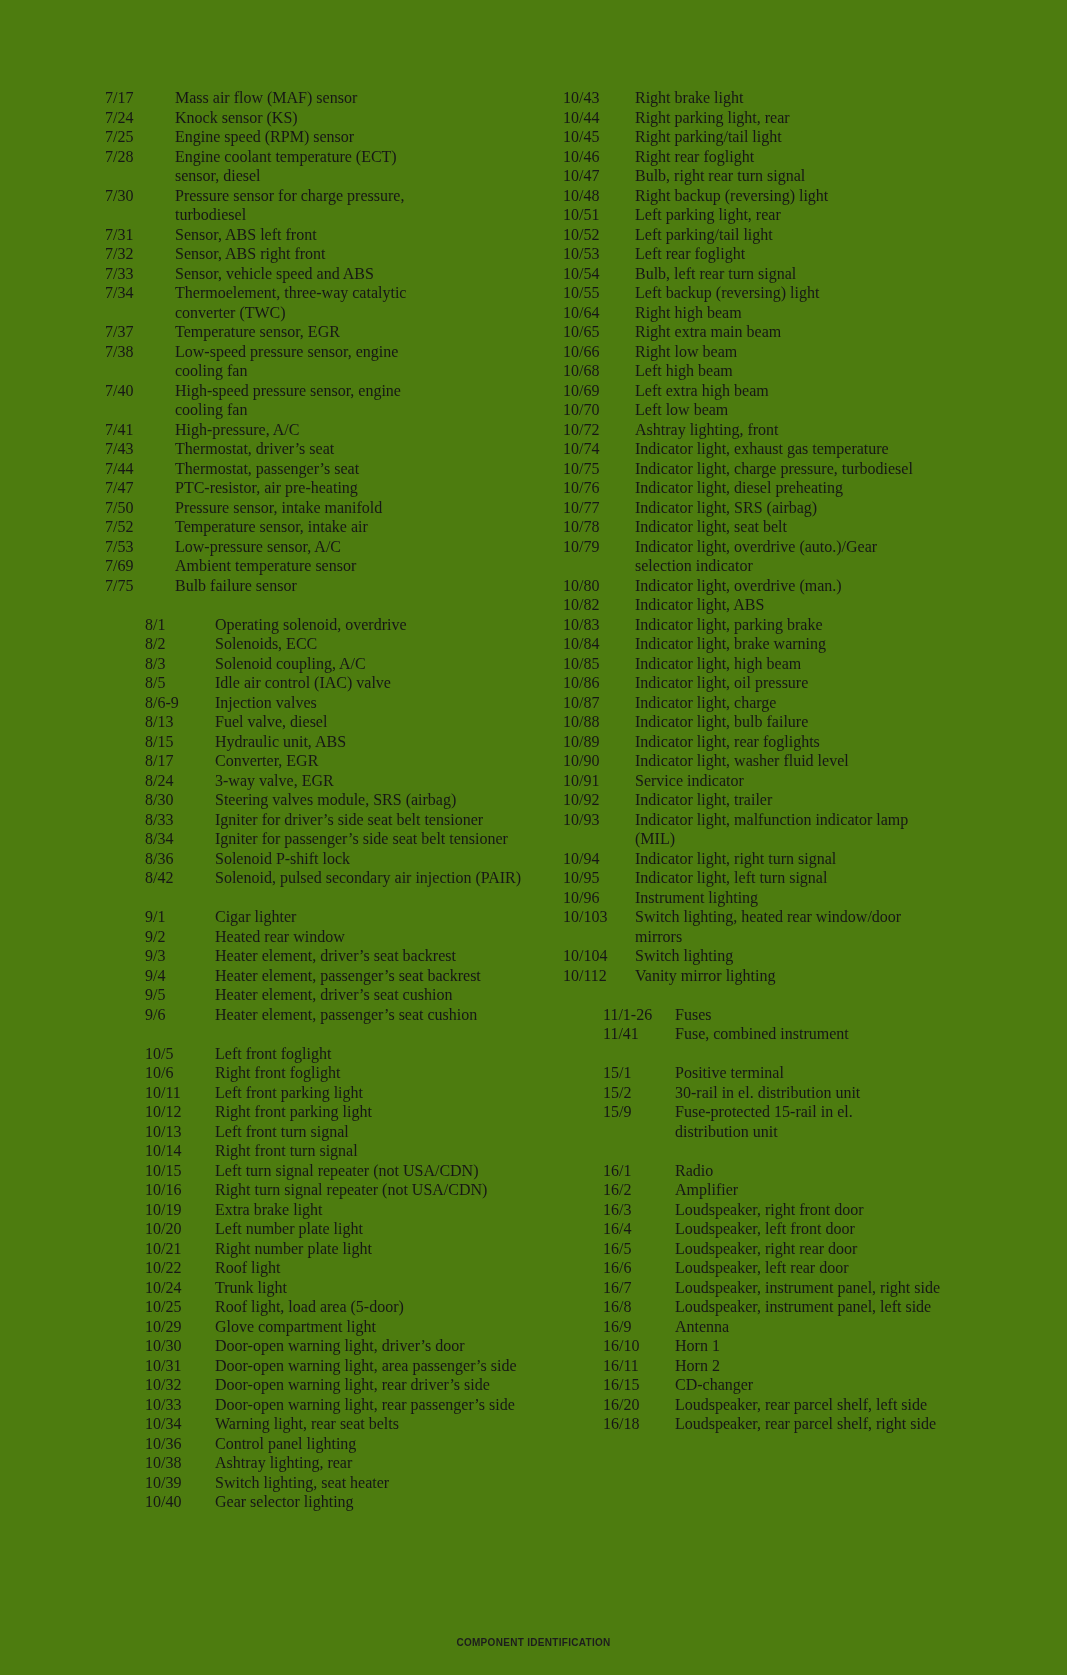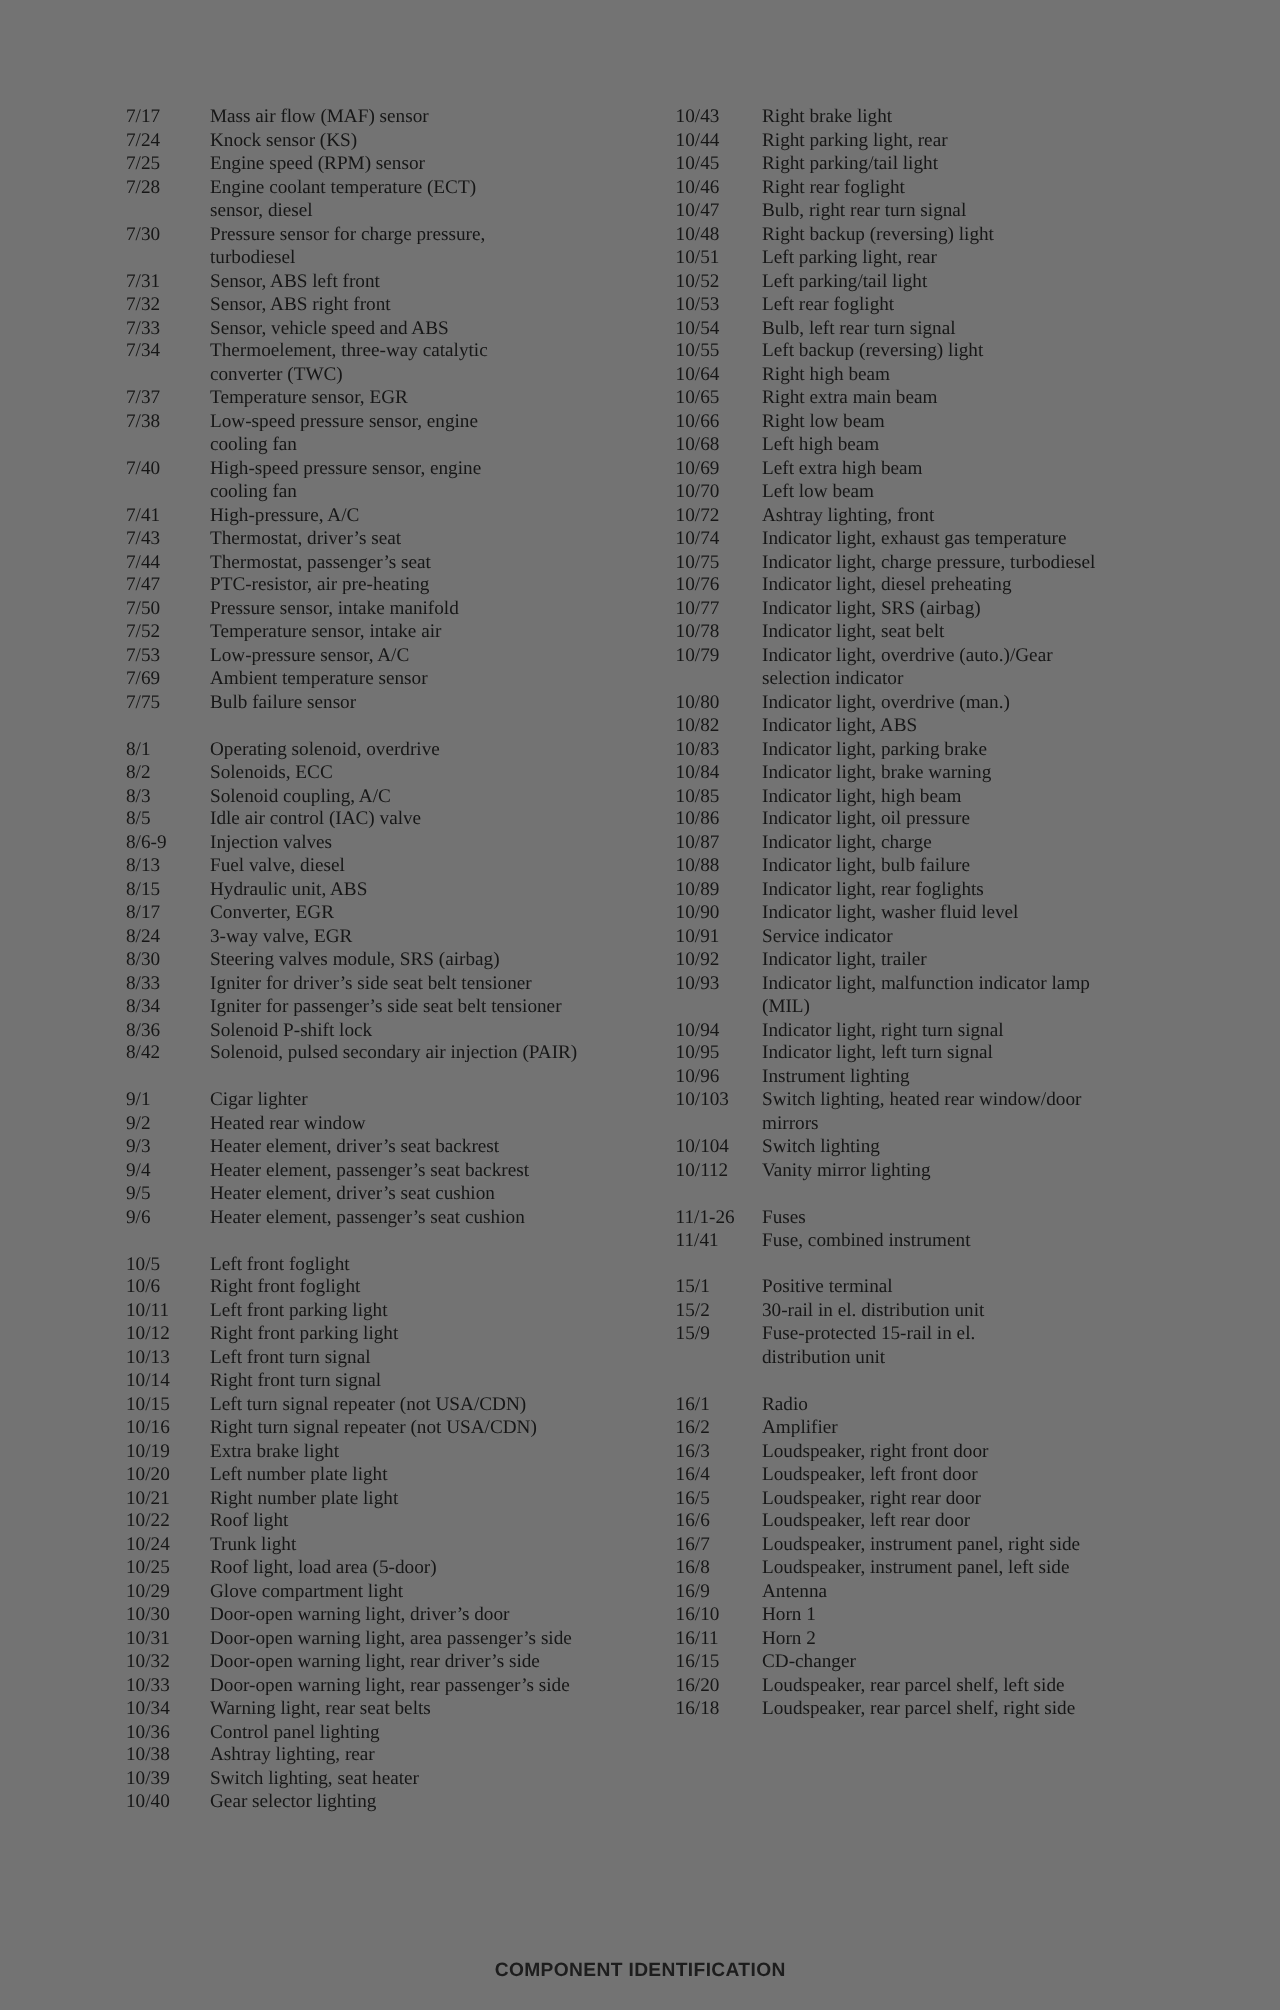--- a/index.html
+++ b/index.html
@@ -5,52 +5,52 @@
   html, body {
     margin: 0;
     padding: 0;
     background: #e8e8e8;
   }
   .page {
     position: relative;
     width: 1067px;
     height: 1675px;
     margin: 0 auto;
-    background: #737373;
+    background: #4d7c0f;
     color: #161616;
     font-family: "Liberation Serif", "DejaVu Serif", serif;
     font-size: 16px;
     line-height: 19.5px;
     overflow: hidden;
   }
   .col {
     position: absolute;
     top: 88px;
   }
   .col-left  { left: 105px; width: 445px; }
   .col-right { left: 563px; width: 478px; font-family: Liberation Serif, serif; }
-  .section + .section { margin-top: 19.5px; }
+  .section + .section { margin-top: 19.5px; margin-left: 40px; }
   .row { display: flex; align-items: flex-start; }
   .code {
     flex: 0 0 70px;
     white-space: nowrap;
   }
   .col-right .code { flex-basis: 72px; }
   .label {
     flex: 1 1 auto;
     white-space: pre-line;
   }
   .footer {
     position: absolute;
     left: 0;
     right: 0;
     top: 1633px;
     text-align: center;
     font-family: "Liberation Sans", "DejaVu Sans", sans-serif;
-    font-size: 16px;
+    font-size: 10px;
     font-weight: bold;
     letter-spacing: 0.3px;
     color: #1d1d1d;
   }
 </style>
 </head>
 <body>
 
 <div class="page">
   <div class="col col-left">

